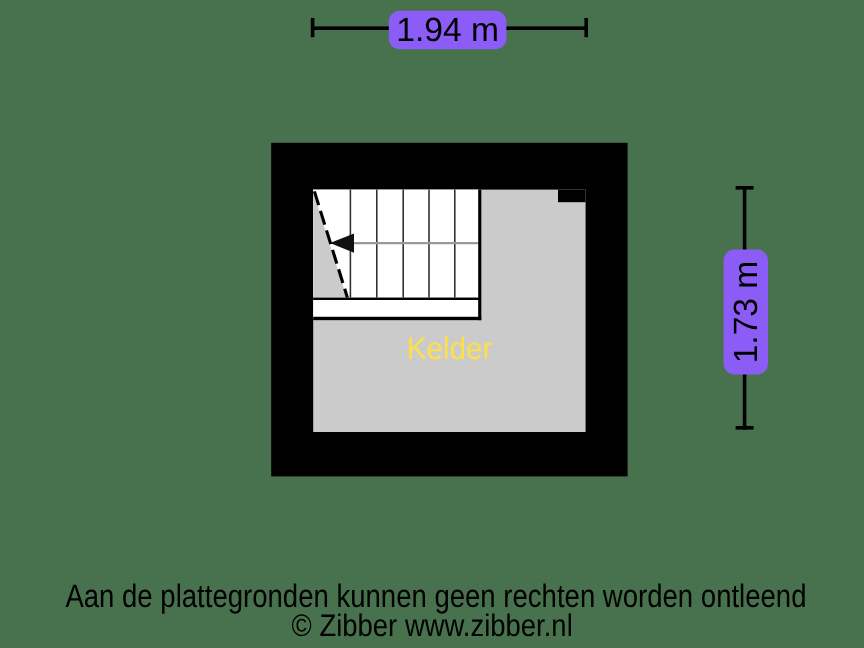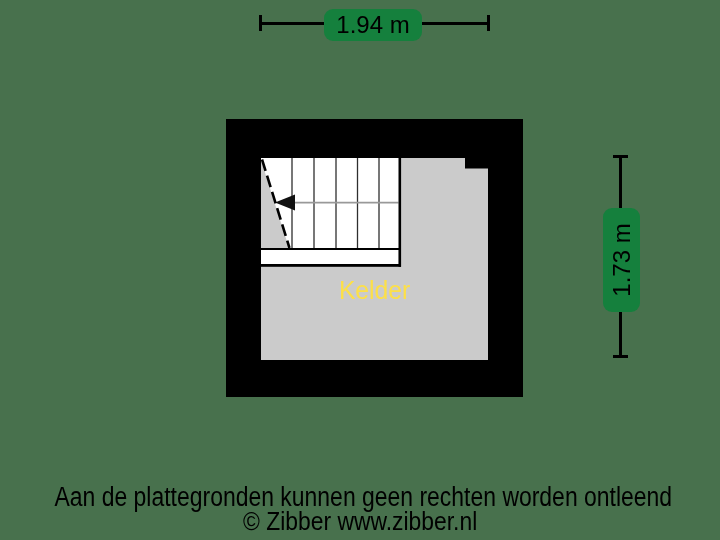--- a/index.html
+++ b/index.html
@@ -10,27 +10,27 @@
     background: #48714d;
     font-family: "Liberation Sans", sans-serif;
     overflow: hidden;
   }
   .abs { position: absolute; }
 
   
   .dim-bar { position: absolute; background: #000; }
   .dim-label {
     position: absolute;
-    background: #15803d;
+    background: #8b5cf6;
     border-radius: 9px;
     display: flex;
     align-items: center;
     justify-content: center;
     color: #000;
-    font-size: 24px;
+    font-size: 28px;
     white-space: nowrap;
   }
   .dim-top-line   { left: 260px; top: 22px;  width: 229px; height: 3px; }
   .dim-top-tick-l { left: 259px; top: 15px;  width: 3px;   height: 16px; }
   .dim-top-tick-r { left: 487px; top: 15px;  width: 3px;   height: 16px; }
   .dim-top-label  { left: 324px; top: 9px;   width: 98px;  height: 32px; }
 
   .dim-right-line   { left: 619px; top: 156px; width: 3px;  height: 202px; }
   .dim-right-tick-t { left: 613px; top: 155px; width: 15px; height: 3px; }
   .dim-right-tick-b { left: 613px; top: 355px; width: 15px; height: 3px; }

